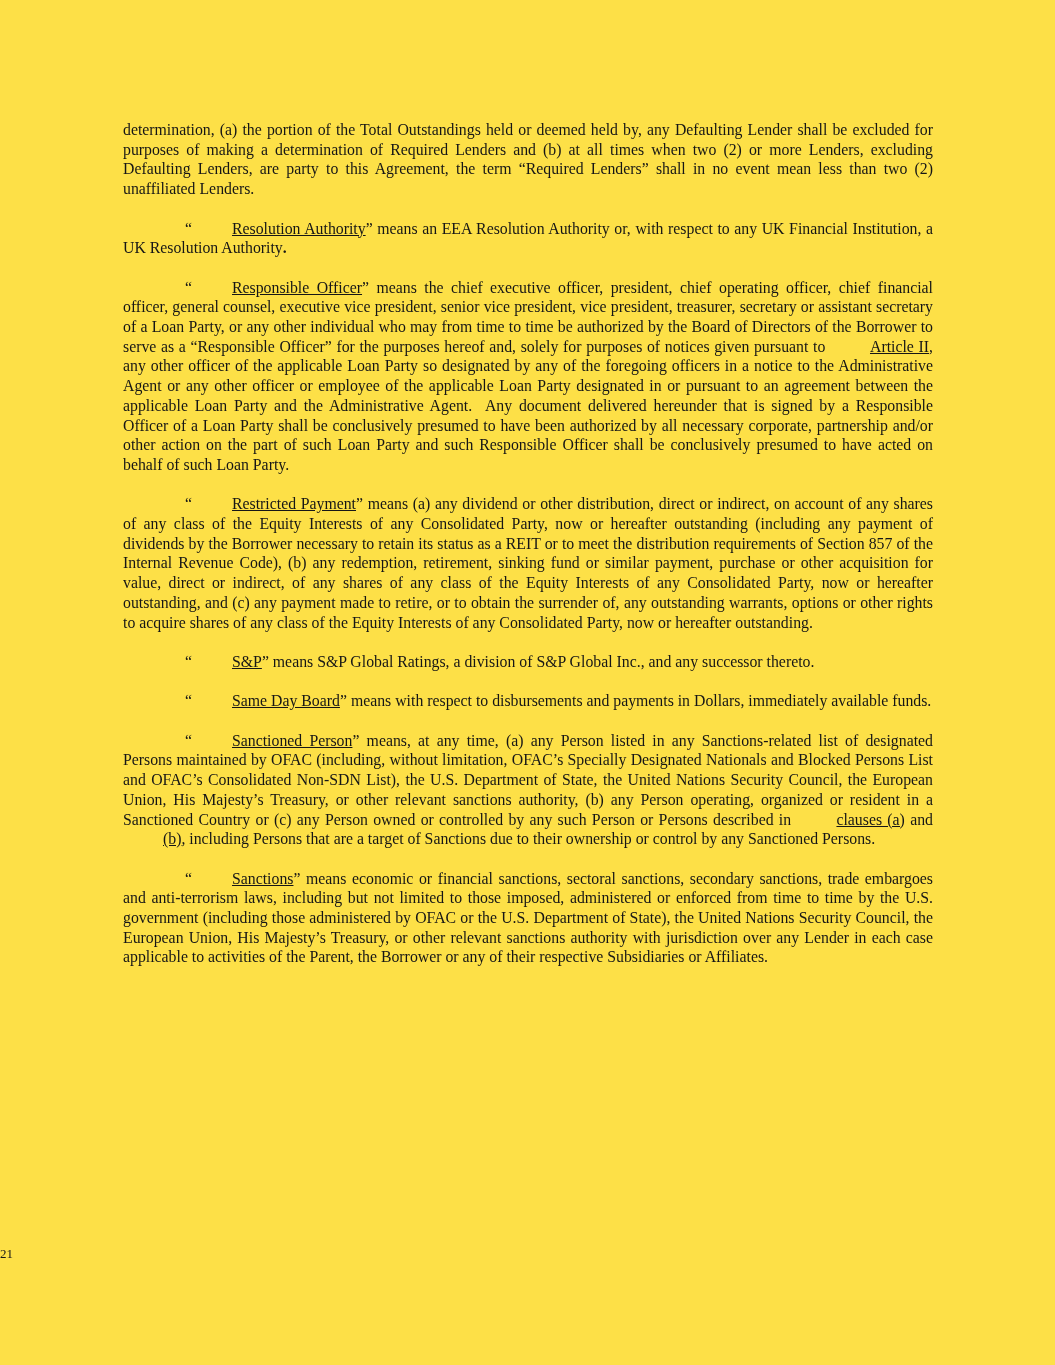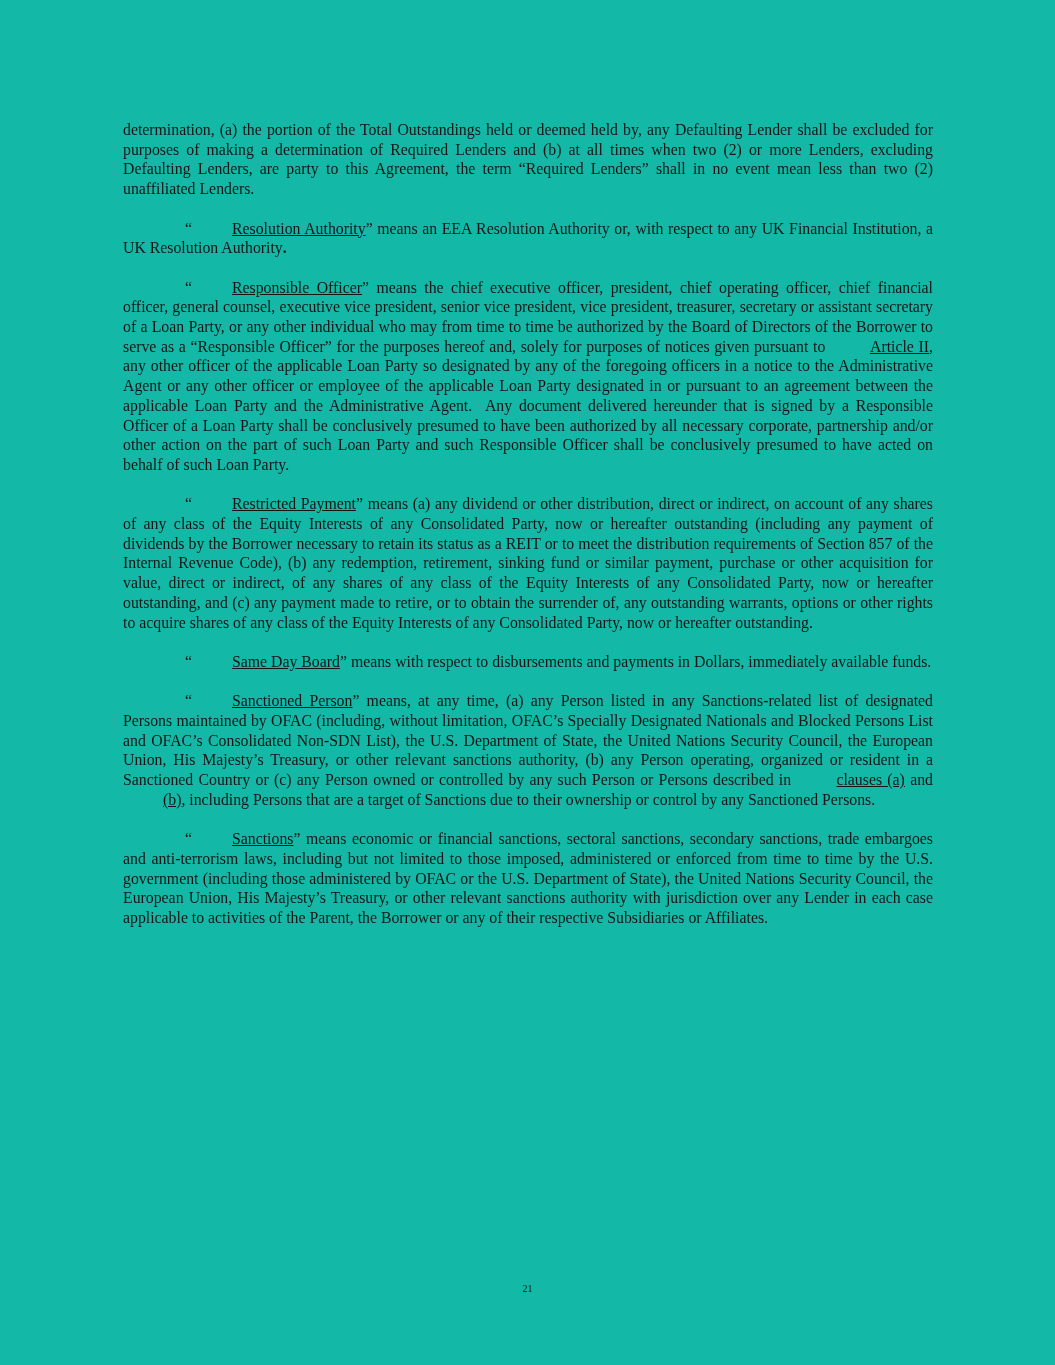--- a/index.html
+++ b/index.html
@@ -1,55 +1,56 @@
 <!DOCTYPE html>
 <html><head>
 <meta charset="utf-8">
 <style>
   * { margin: 0; padding: 0; box-sizing: border-box; }
   html, body { background: #ffffff; }
   .page {
     width: 1055px;
     height: 1365px;
     position: relative;
-    background: #14b8a6;
+    background: #fde047;
     font-family: "Liberation Serif", "DejaVu Serif", serif;
     color: #161616;
     overflow: hidden;
   }
   .content {
     position: absolute;
     left: 123px;
     top: 120px;
     width: 810px;
     text-align: justify;
     font-size: 15.8px;
     line-height: 19.7px;
   }
   p.para { margin: 0 0 19.7px 0; }
   p.para.indent { text-indent: 62px; }
   .u { text-decoration: underline; margin-left: 40px; }
   .b { font-weight: bold; }
   .footer {
     position: absolute;
-    top: 1283px;
+    top: 1246px;
     left: 0;
     width: 100%;
-    text-align: center;
-    font-size: 10px;
+    text-align: left;
+    font-size: 13px;
     color: #161616;
   }
 </style>
 </head>
 <body>
 
 <div class="page">
   <div class="content">
       <p class="para"><span>determination, (a) the portion of the Total Outstandings held or deemed held by, any Defaulting Lender shall be excluded for purposes of making a determination of Required Lenders and (b) at all times when two (2) or more Lenders, excluding Defaulting Lenders, are party to this Agreement, the term “Required Lenders” shall in no event mean less than two (2) unaffiliated Lenders.</span></p>
       <p class="para indent"><span>“</span><span class="u">Resolution Authority</span><span>” means an EEA Resolution Authority or, with respect to any UK Financial Institution, a UK Resolution Authority</span><span class="b">.</span></p>
       <p class="para indent"><span>“</span><span class="u">Responsible Officer</span><span>” means the chief executive officer, president, chief operating officer, chief financial officer, general counsel, executive vice president, senior vice president, vice president, treasurer, secretary or assistant secretary of a Loan Party, or any other individual who may from time to time be authorized by the Board of Directors of the Borrower to serve as a “Responsible Officer” for the purposes hereof and, solely for purposes of notices given pursuant to </span><span class="u">Article II</span><span>, any other officer of the applicable Loan Party so designated by any of the foregoing officers in a notice to the Administrative Agent or any other officer or employee of the applicable Loan Party designated in or pursuant to an agreement between the applicable Loan Party and the Administrative Agent.&nbsp; Any document delivered hereunder that is signed by a Responsible Officer of a Loan Party shall be conclusively presumed to have been authorized by all necessary corporate, partnership and/or other action on the part of such Loan Party and such Responsible Officer shall be conclusively presumed to have acted on behalf of such Loan Party.</span></p>
       <p class="para indent"><span>“</span><span class="u">Restricted Payment</span><span>” means (a) any dividend or other distribution, direct or indirect, on account of any shares of any class of the Equity Interests of any Consolidated Party, now or hereafter outstanding (including any payment of dividends by the Borrower necessary to retain its status as a REIT or to meet the distribution requirements of Section 857 of the Internal Revenue Code), (b)&nbsp;any redemption, retirement, sinking fund or similar payment, purchase or other acquisition for value, direct or indirect, of any shares of any class of the Equity Interests of any Consolidated Party, now or hereafter outstanding, and (c) any payment made to retire, or to obtain the surrender of, any outstanding warrants, options or other rights to acquire shares of any class of the Equity Interests of any Consolidated Party, now or hereafter outstanding.</span></p>
+      <p class="para indent"><span>“</span><span class="u">S&amp;P</span><span>” means S&amp;P Global Ratings, a division of S&amp;P Global Inc., and any successor thereto.</span></p>
       <p class="para indent"><span>“</span><span class="u">Same Day Board</span><span>” means with respect to disbursements and payments in Dollars, immediately available funds.</span></p>
       <p class="para indent"><span>“</span><span class="u">Sanctioned Person</span><span>” means, at any time, (a) any Person listed in any Sanctions-related list of designated Persons maintained by OFAC (including, without limitation, OFAC’s Specially Designated Nationals and Blocked Persons List and OFAC’s Consolidated Non-SDN List), the U.S. Department of State, the United Nations Security Council, the European Union, His Majesty’s Treasury, or other relevant sanctions authority, (b) any Person operating, organized or resident in a Sanctioned Country or (c) any Person owned or controlled by any such Person or Persons described in </span><span class="u">clauses (a)</span><span> and </span><span class="u">(b)</span><span>, including Persons that are a target of Sanctions due to their ownership or control by any Sanctioned Persons.</span></p>
       <p class="para indent"><span>“</span><span class="u">Sanctions</span><span>” means economic or financial sanctions, sectoral sanctions, secondary sanctions, trade embargoes and anti-terrorism laws, including but not limited to those imposed, administered or enforced from time to time by the U.S. government (including those administered by OFAC or the U.S. Department of State), the United Nations Security Council, the European Union, His Majesty’s Treasury, or other relevant sanctions authority with jurisdiction over any Lender in each case applicable to activities of the Parent, the Borrower or any of their respective Subsidiaries or Affiliates.</span></p>
     </div>
   <div class="footer">21</div>
 </div>
 
 </body></html>

